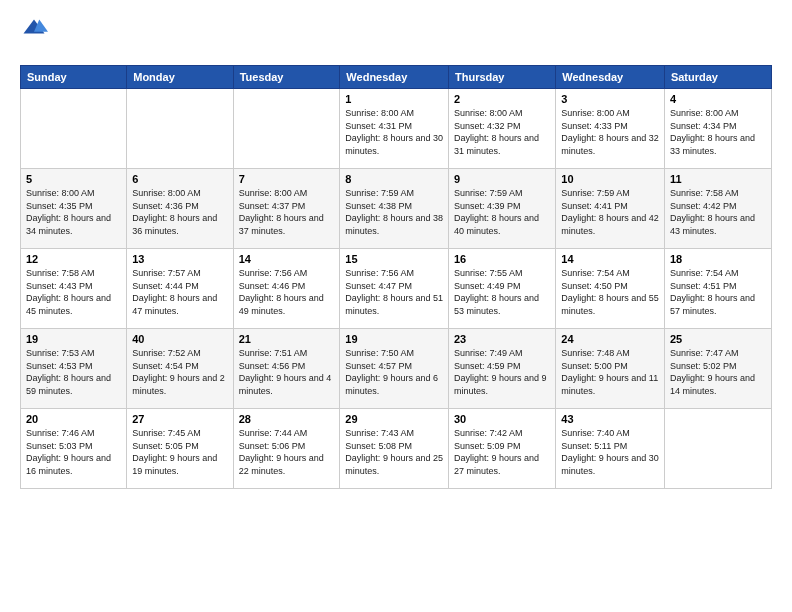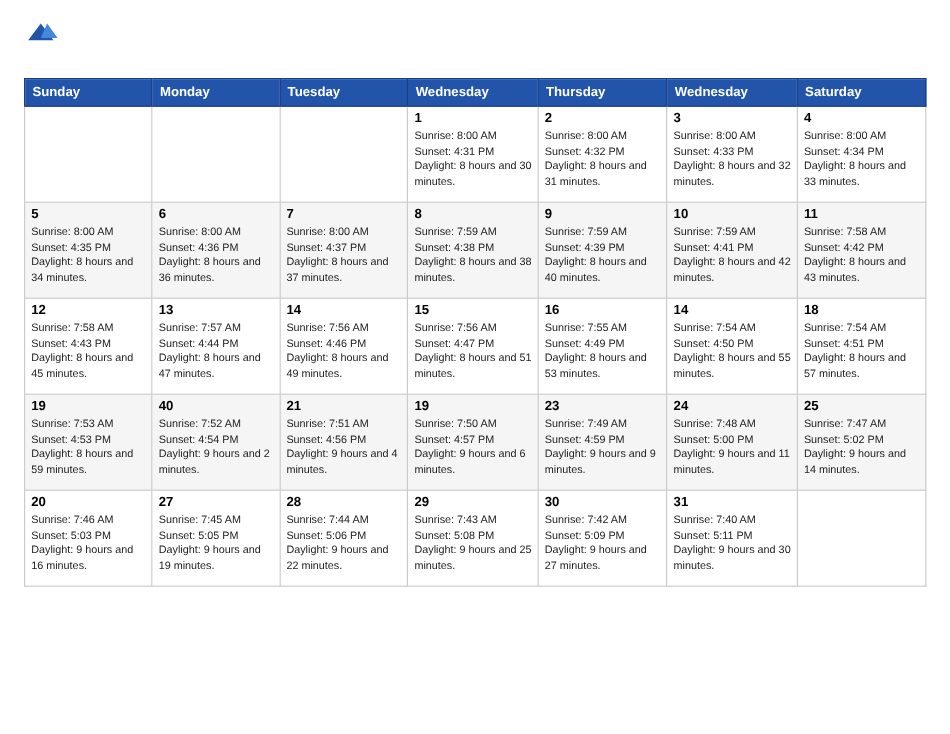--- a/index.html
+++ b/index.html
@@ -260,20 +260,20 @@
           </td>
           <td>
             <span class="day-number">29</span>
             <div class="day-info">Sunrise: 7:43 AM<br>Sunset: 5:08 PM<br>Daylight: 9 hours and 25 minutes.</div>
           </td>
           <td>
             <span class="day-number">30</span>
             <div class="day-info">Sunrise: 7:42 AM<br>Sunset: 5:09 PM<br>Daylight: 9 hours and 27 minutes.</div>
           </td>
           <td>
-            <span class="day-number">31</span>
+            <span class="day-number">43</span>
             <div class="day-info">Sunrise: 7:40 AM<br>Sunset: 5:11 PM<br>Daylight: 9 hours and 30 minutes.</div>
           </td>
           <td class="empty"></td>
         </tr>
       </tbody>
   </table>
 </div>
 
 </body></html>

